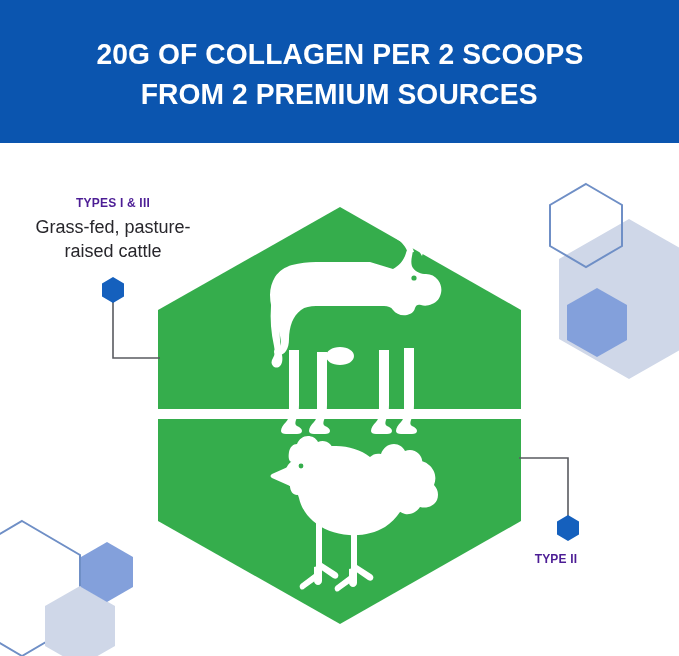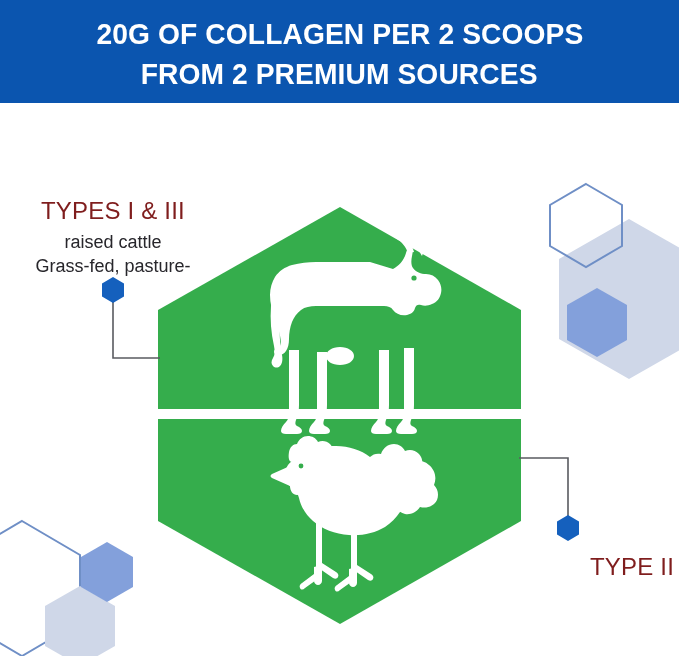--- a/index.html
+++ b/index.html
@@ -20,21 +20,21 @@
     background: #ffffff;
     overflow: hidden;
   }
 
   
   .header-band {
     position: absolute;
     left: 0;
     top: 0;
     width: 679px;
-    height: 103px;
+    height: 143px;
     background: #0B55AF;
     display: flex;
     flex-direction: column;
     align-items: center;
     justify-content: center;
     box-sizing: border-box;
     padding-top: 4px;
   }
   .header-line {
     color: #ffffff;
@@ -80,30 +80,29 @@
   .callout {
     position: absolute;
     text-align: center;
   }
   .callout-left {
     left: 6px;
     top: 196px;
     width: 214px;
   }
   .callout-right {
-    left: 460px;
+    left: 449px;
     top: 552px;
     width: 214px;
-    text-align: right;
   }
   .callout-title {
-    color: #7f1d1d;
-    font-family: "Liberation Sans", sans-serif;
-    font-weight: normal;
-    font-size: 24px;
+    color: #4c1d95;
+    font-family: "Liberation Sans", sans-serif;
+    font-weight: bold;
+    font-size: 12px;
     letter-spacing: 0.2px;
     line-height: 1.25;
     margin: 0 0 5px 0;
   }
   .callout-desc {
     color: #27262B;
     font-family: "Liberation Sans", sans-serif;
     font-weight: normal;
     font-size: 18px;
     line-height: 1.33;
@@ -243,21 +242,21 @@
 
     <polyline points="113,300 113,358 160,358" fill="none" stroke="#595B60" stroke-width="1.6"></polyline>
     <polygon points="113,277 124,283.5 124,296.5 113,303 102,296.5 102,283.5" fill="#1560BD"></polygon>
 
     <polyline points="519,458 568,458 568,518" fill="none" stroke="#595B60" stroke-width="1.6"></polyline>
     <polygon points="568,515 579,521.5 579,534.5 568,541 557,534.5 557,521.5" fill="#1560BD"></polygon>
   </svg>
 
   <div class="callout callout-left">
     <p class="callout-title">TYPES I &amp; III</p>
+    <p class="callout-desc">Grass-fed, pasture-</p>
     <p class="callout-desc">raised cattle</p>
-    <p class="callout-desc">Grass-fed, pasture-</p>
   </div>
 
   <div class="callout callout-right">
     <p class="callout-title">TYPE II</p>
   </div>
 
 </div>
 
 </body></html>

